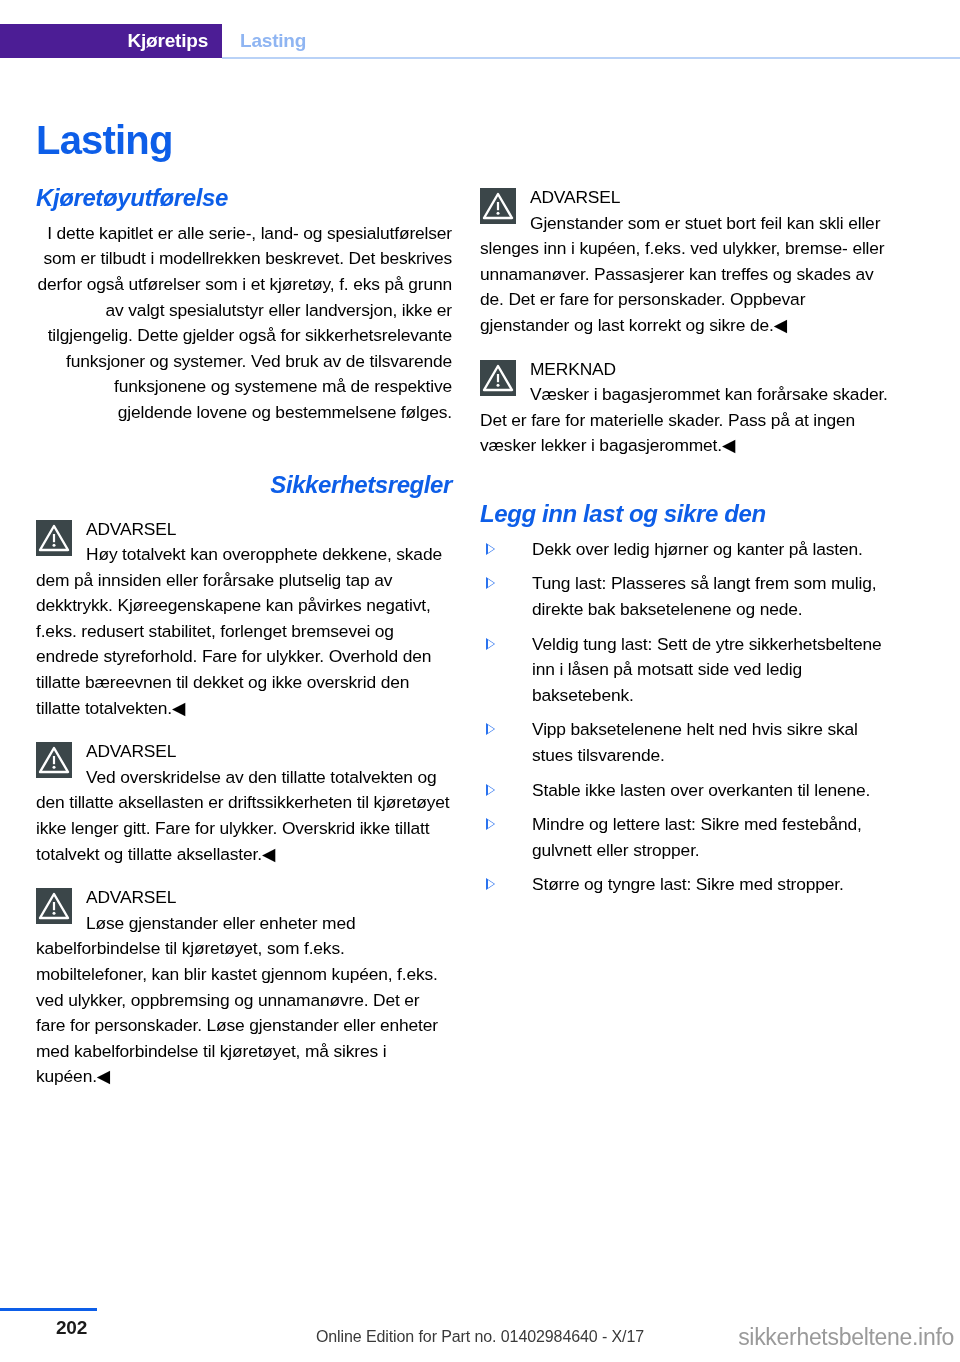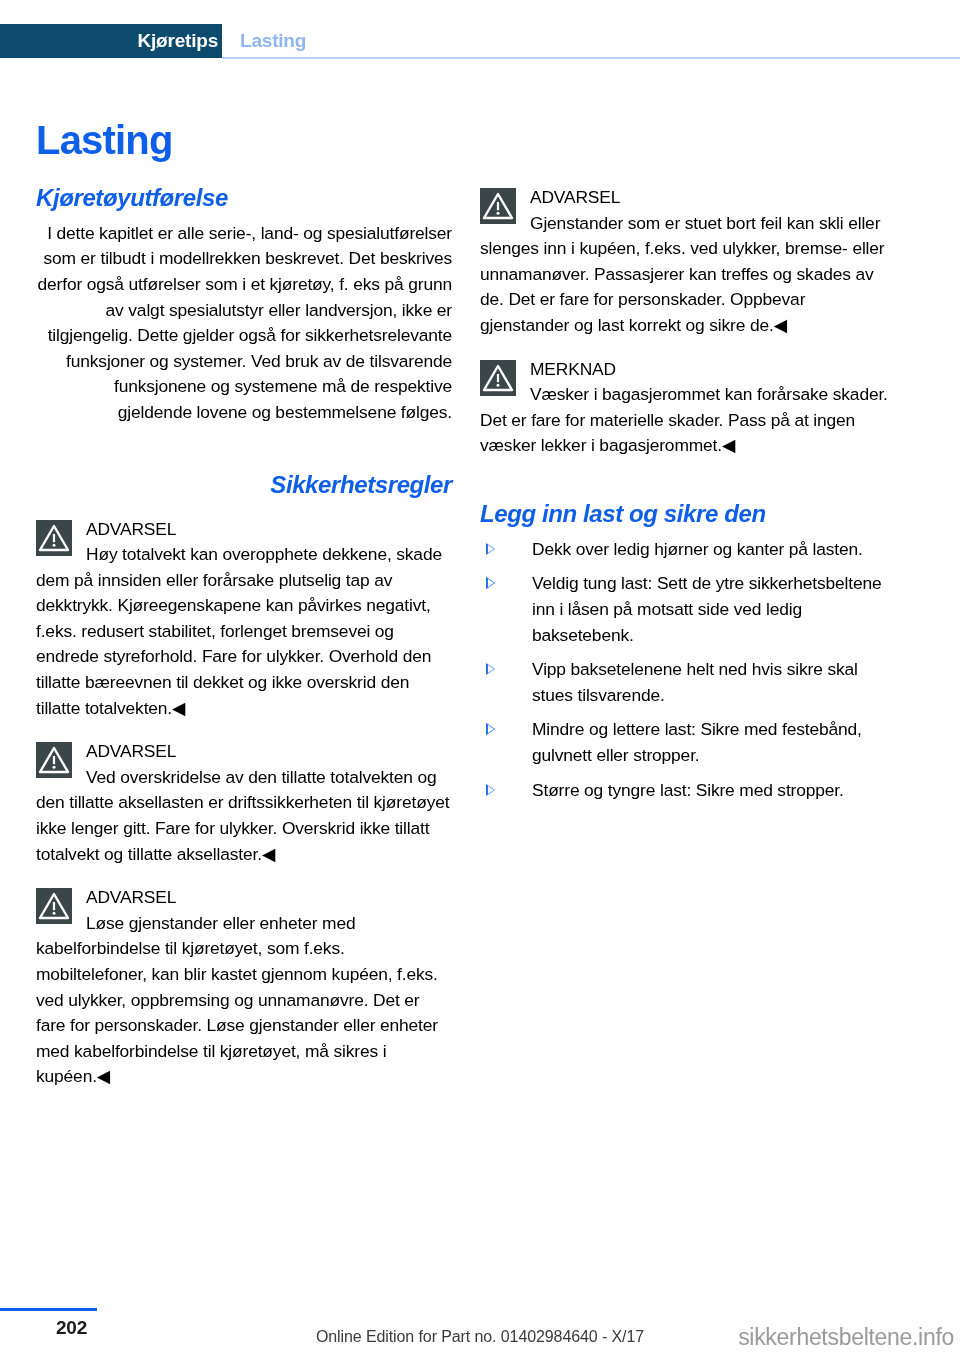--- a/index.html
+++ b/index.html
@@ -23,26 +23,26 @@
     top: 24px;
     width: 960px;
     height: 34px;
   }
   #tab-active {
     position: absolute;
     left: 0;
     top: 0;
     width: 222px;
     height: 34px;
-    background: #0c4a6e;
+    background: #4c1d95;
     box-sizing: border-box;
     display: flex;
     align-items: center;
     justify-content: flex-end;
-    padding-right: 4px;
+    padding-right: 14px;
   }
   #tab-active .tab-label {
     color: #ffffff;
     font-size: 19px;
     font-weight: bold;
     letter-spacing: -0.2px;
   }
   #tab-inactive {
     position: absolute;
     left: 240px;
@@ -301,24 +301,24 @@
       </svg>
     </span>
     <div class="notice-title">MERKNAD</div>
     <p class="notice-body"><span class="lead-indent"></span><span>Væsker i bagasjerommet kan forårsake skader. Det er fare for materielle skader. Pass på at ingen væsker lekker i bagasjerommet.</span><span class="end-mark">◀</span></p>
   </div>
 
   <h2 class="section-head" style="margin-top:42px;">Legg inn last og sikre den</h2>
 
   <ul class="bullets">
     <li><span class="bullet-marker"></span><span>Dekk over ledig hjørner og kanter på lasten.</span></li>
-    <li><span class="bullet-marker"></span></li>
+    <li><span class="bullet-marker"></span><span>Tung last: Plasseres så langt frem som mulig, direkte bak baksetelenene og nede.</span></li>
     <li><span class="bullet-marker"></span><span>Veldig tung last: Sett de ytre sikkerhetsbeltene inn i låsen på motsatt side ved ledig baksetebenk.</span></li>
     <li><span class="bullet-marker"></span><span>Vipp baksetelenene helt ned hvis sikre skal stues tilsvarende.</span></li>
-    <li><span class="bullet-marker"></span></li>
+    <li><span class="bullet-marker"></span><span>Stable ikke lasten over overkanten til lenene.</span></li>
     <li><span class="bullet-marker"></span><span>Mindre og lettere last: Sikre med festebånd, gulvnett eller stropper.</span></li>
     <li><span class="bullet-marker"></span><span>Større og tyngre last: Sikre med stropper.</span></li>
   </ul>
 
 </div>
 
 <div id="footer-rule"></div>
 <div id="page-number">202</div>
 <div id="edition-note">Online Edition for Part no. 01402984640 - X/17</div>
 <div id="watermark">sikkerhetsbeltene.info</div>

